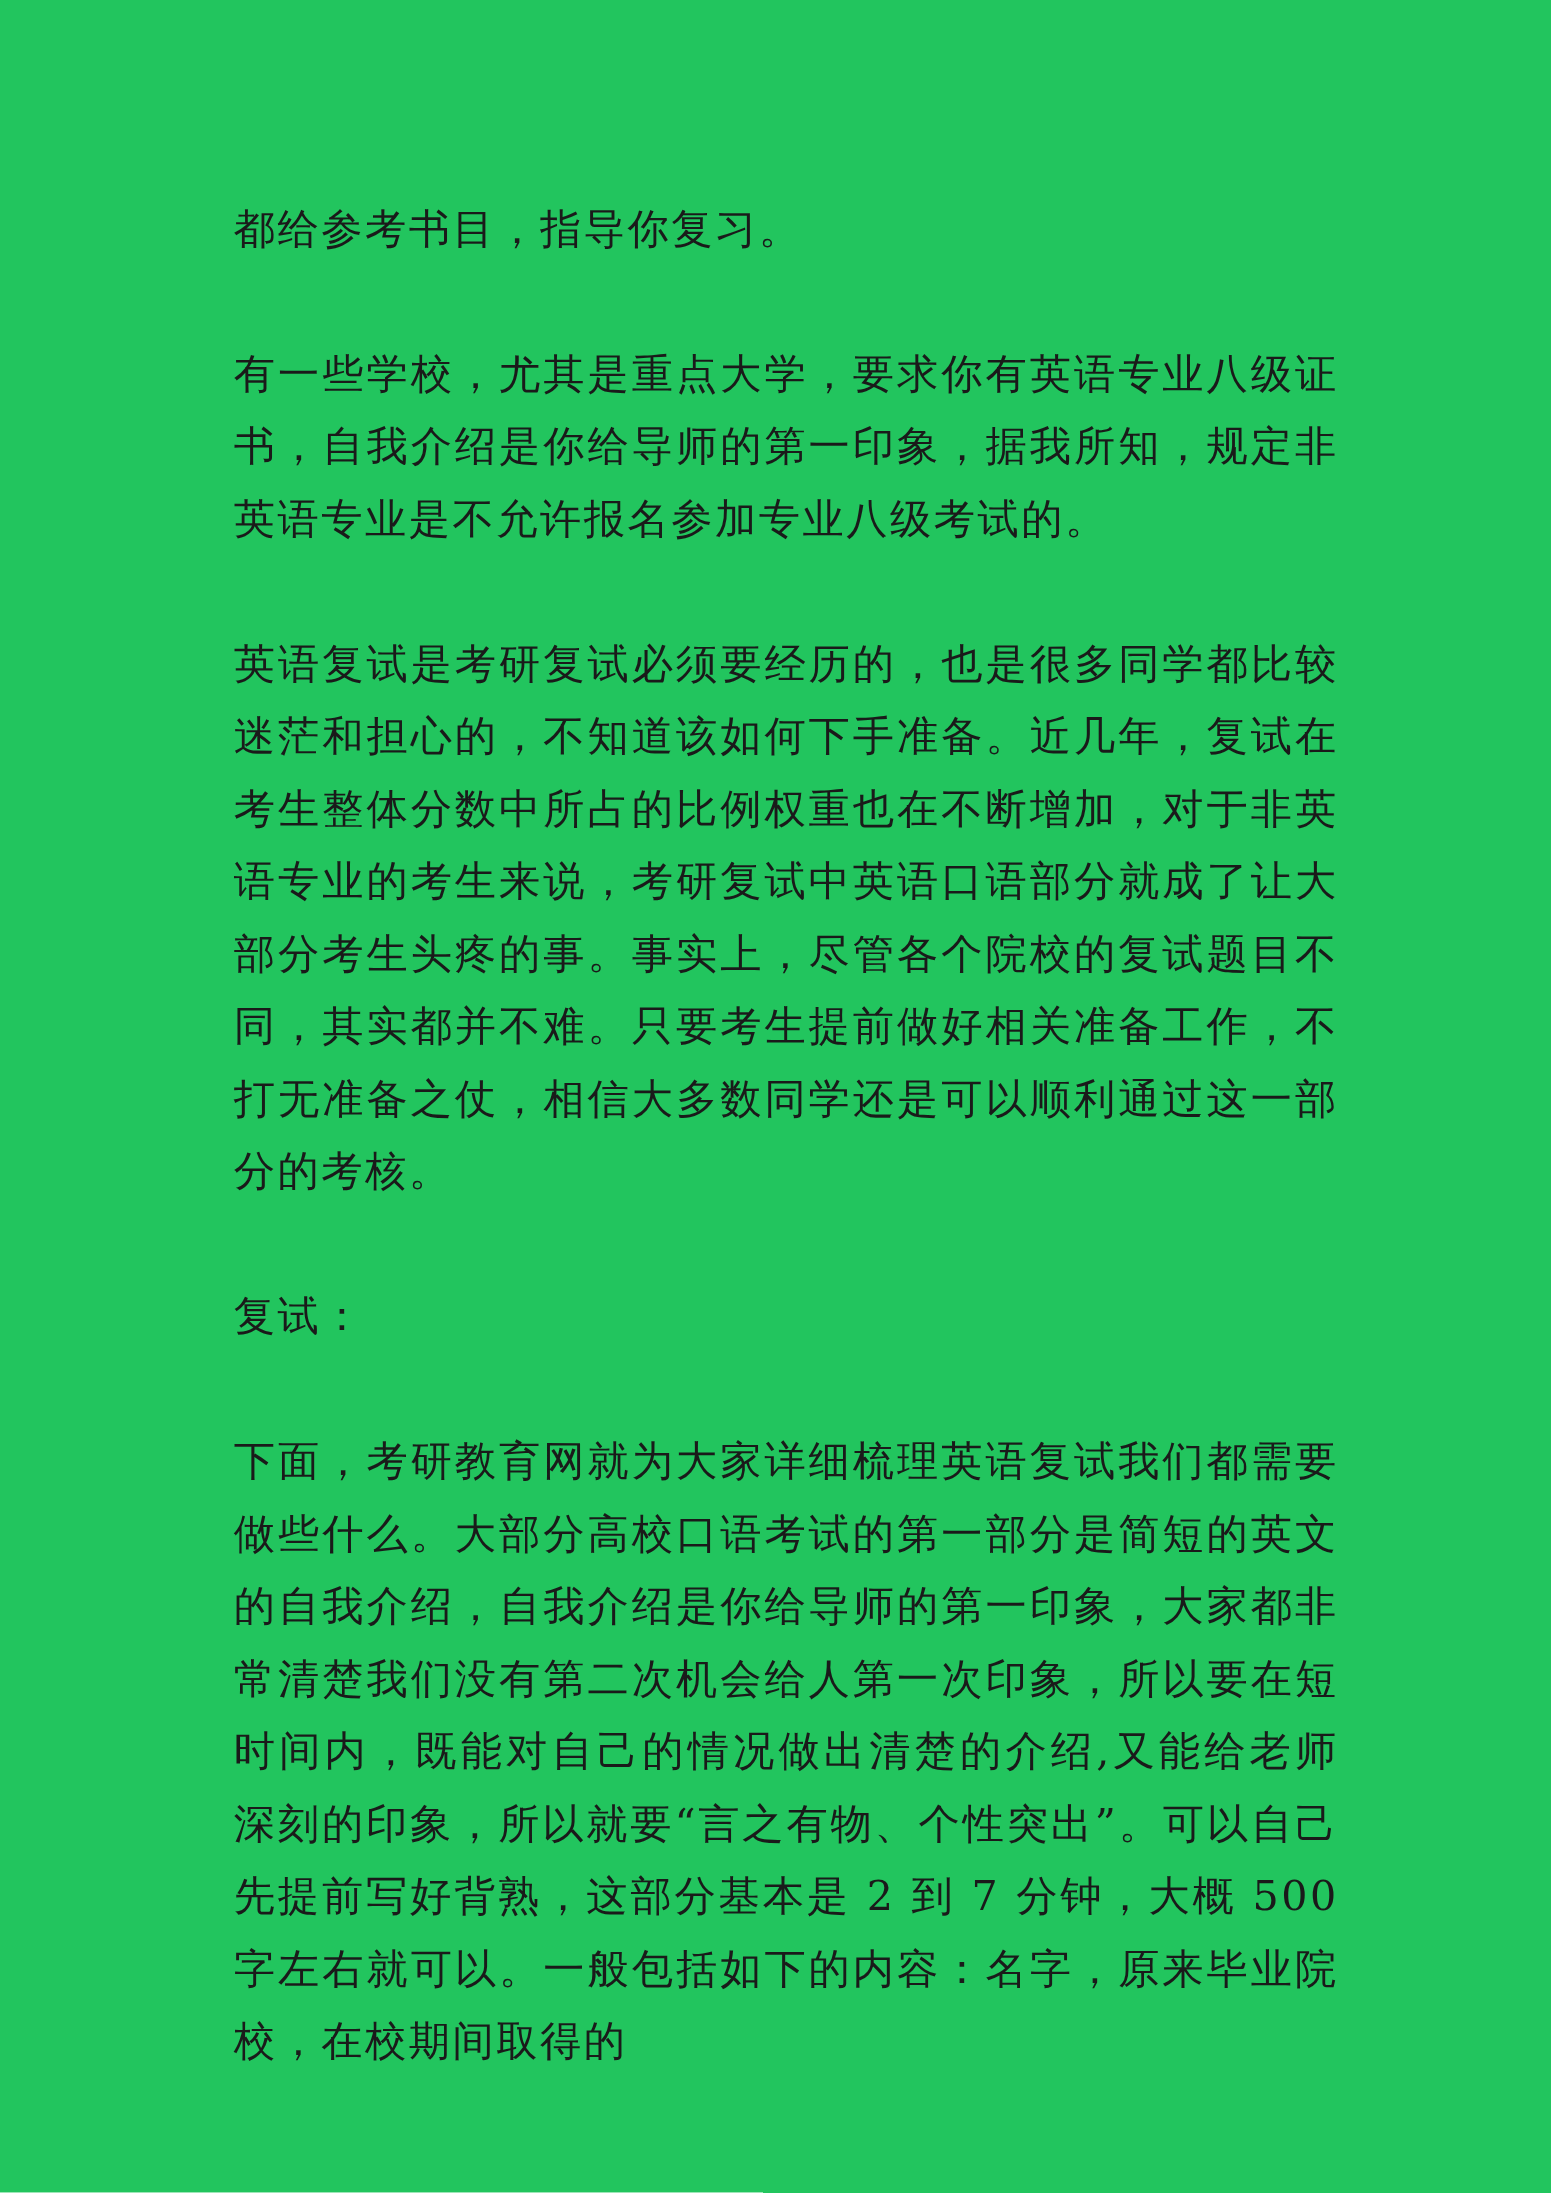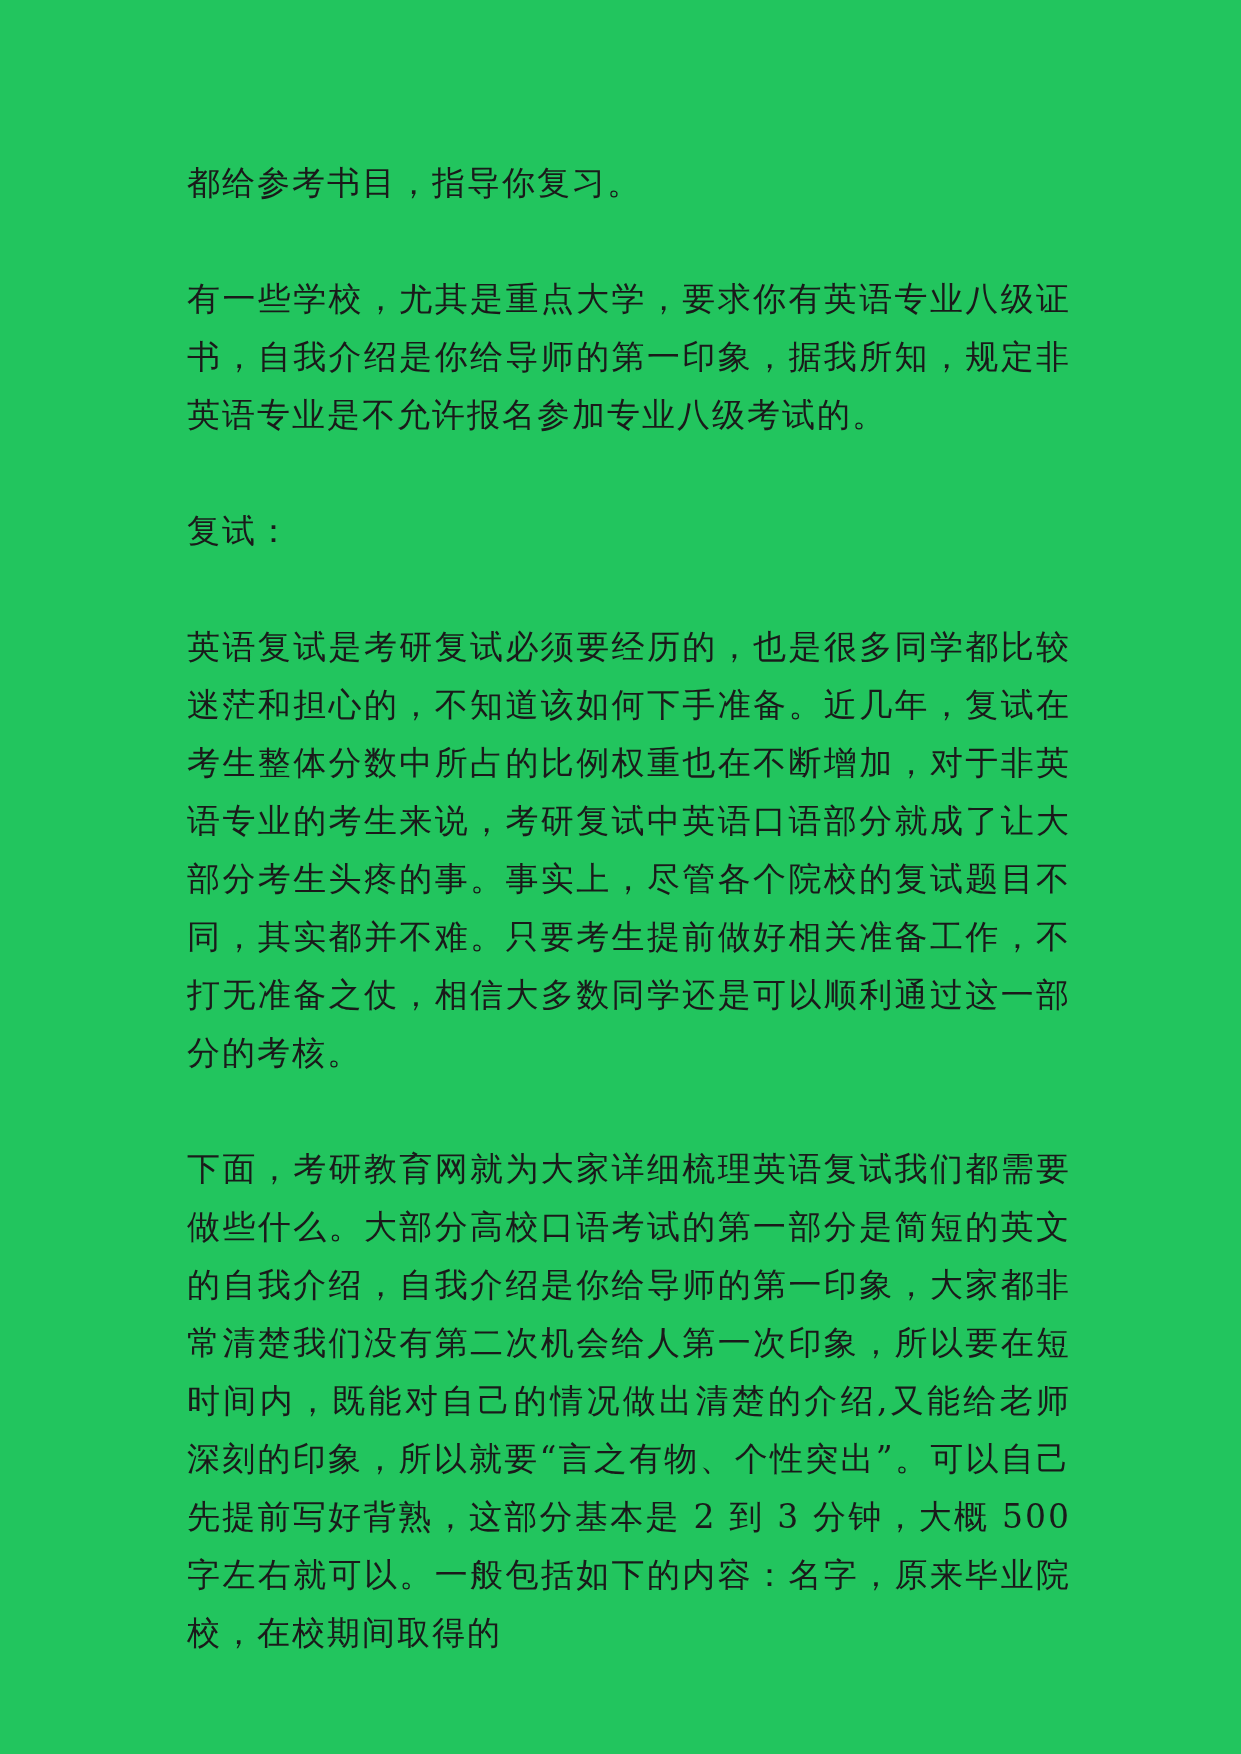--- a/index.html
+++ b/index.html
@@ -37,17 +37,17 @@
     margin-bottom: 0;
   }
 </style>
 </head>
 <body>
 
 <div class="page">
   <div class="doc-content">
     <p class="para">都给参考书目，指导你复习。</p>
     <p class="para">有一些学校，尤其是重点大学，要求你有英语专业八级证书，自我介绍是你给导师的第一印象，据我所知，规定非英语专业是不允许报名参加专业八级考试的。</p>
+    <p class="para">英语复试是考研复试必须要经历的，也是很多同学都比较迷茫和担心的，不知道该如何下手准备。近几年，复试在考生整体分数中所占的比例权重也在不断增加，对于非英语专业的考生来说，考研复试中英语口语部分就成了让大部分考生头疼的事。事实上，尽管各个院校的复试题目不同，其实都并不难。只要考生提前做好相关准备工作，不打无准备之仗，相信大多数同学还是可以顺利通过这一部分的考核。</p>
     <p class="para">复试：</p>
-    <p class="para">英语复试是考研复试必须要经历的，也是很多同学都比较迷茫和担心的，不知道该如何下手准备。近几年，复试在考生整体分数中所占的比例权重也在不断增加，对于非英语专业的考生来说，考研复试中英语口语部分就成了让大部分考生头疼的事。事实上，尽管各个院校的复试题目不同，其实都并不难。只要考生提前做好相关准备工作，不打无准备之仗，相信大多数同学还是可以顺利通过这一部分的考核。</p>
-    <p class="para">下面，考研教育网就为大家详细梳理英语复试我们都需要做些什么。大部分高校口语考试的第一部分是简短的英文的自我介绍，自我介绍是你给导师的第一印象，大家都非常清楚我们没有第二次机会给人第一次印象，所以要在短时间内，既能对自己的情况做出清楚的介绍,又能给老师深刻的印象，所以就要“言之有物、个性突出”。可以自己先提前写好背熟，这部分基本是 2 到 3 分钟，大概 500 字左右就可以。一般包括如下的内容：名字，原来毕业院校，在校期间取得的</p>
+    <p class="para">下面，考研教育网就为大家详细梳理英语复试我们都需要做些什么。大部分高校口语考试的第一部分是简短的英文的自我介绍，自我介绍是你给导师的第一印象，大家都非常清楚我们没有第二次机会给人第一次印象，所以要在短时间内，既能对自己的情况做出清楚的介绍,又能给老师深刻的印象，所以就要“言之有物、个性突出”。可以自己先提前写好背熟，这部分基本是 2 到 7 分钟，大概 500 字左右就可以。一般包括如下的内容：名字，原来毕业院校，在校期间取得的</p>
   </div>
 </div>
 
 </body></html>

